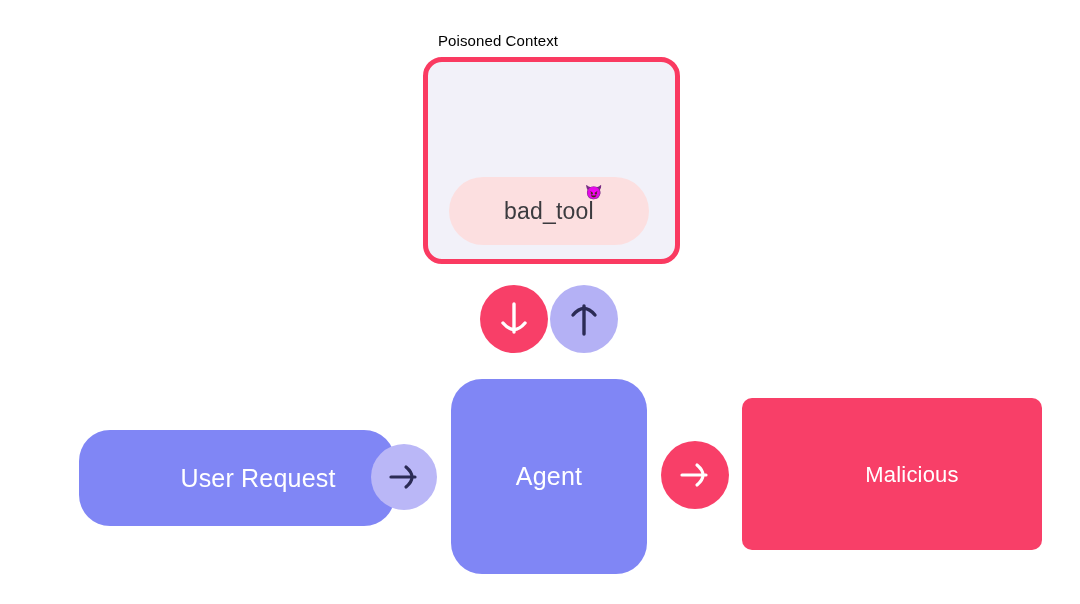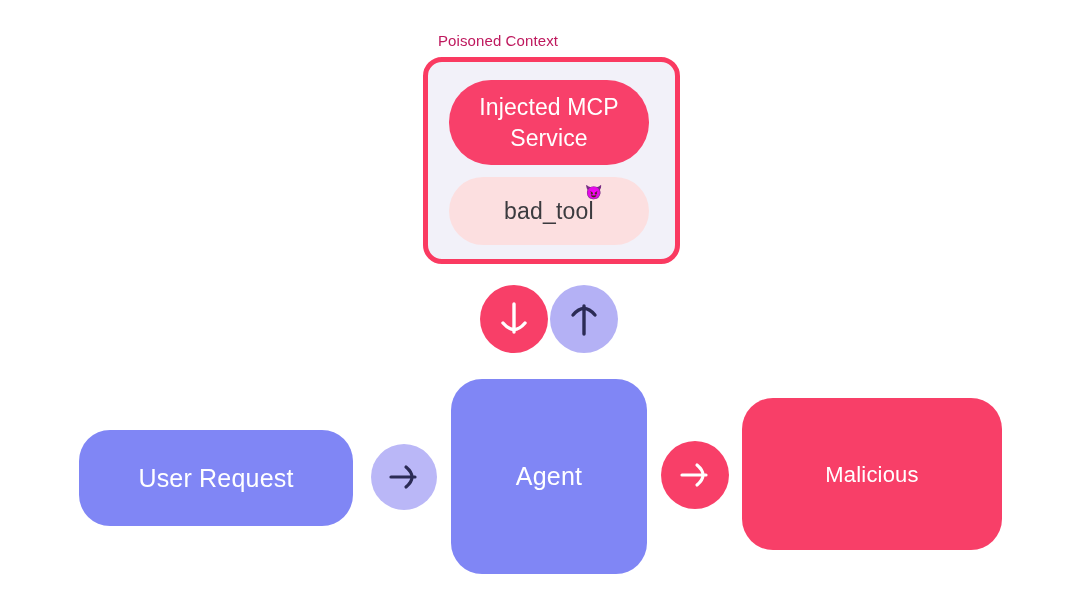--- a/index.html
+++ b/index.html
@@ -23,21 +23,21 @@
     background: #ffffff;
   }
 
   
   .ctx-label {
     position: absolute;
     left: 438px;
     top: 32px;
     font-size: 15px;
     line-height: 18px;
-    color: #be185d;
+    color: #000000;
     letter-spacing: 0.1px;
     white-space: nowrap;
   }
   .ctx-box {
     position: absolute;
     left: 423px;
     top: 57px;
     width: 257px;
     height: 207px;
     box-sizing: border-box;
@@ -128,56 +128,52 @@
     text-align: center;
     color: #ffffff;
   }
   .node-user {
     left: 79px; top: 430px;
     width: 274px; height: 96px;
     background: #8086f5;
     border-radius: 31px;
     font-size: 25px;
     letter-spacing: 0.2px;
+    padding-left: 42px;
   }
   .node-agent {
     left: 451px; top: 379px;
     width: 196px; height: 195px;
     background: #8086f5;
     border-radius: 31px;
     font-size: 25px;
     letter-spacing: 0.2px;
     text-align: center;
   }
   .node-malicious {
     left: 742px; top: 398px;
     width: 260px; height: 152px;
     background: #f83f68;
-    border-radius: 31px;
+    border-radius: 10px;
     font-size: 22px;
     line-height: 31px;
     letter-spacing: 0.2px;
+    padding-left: 40px;
   }
   .node-malicious .ml { display: block; }
 </style>
 </head>
 <body>
 
 <div class="canvas">
 
   <div class="ctx-label">Poisoned Context</div>
 
   <div class="ctx-box"></div>
 
-  <div class="pill-mcp">
-    <div>
-      <span>Injected MCP</span>
-      <span>Service</span>
-    </div>
-  </div>
 
   <div class="pill-tool">
     <span class="tool-text">
       <span>bad_tool</span>
       <span class="tool-emoji">😈</span>
     </span>
   </div>
 
   <div class="circ circ-down">
     <svg width="34" height="40" viewBox="0 0 34 40" aria-hidden="true">

